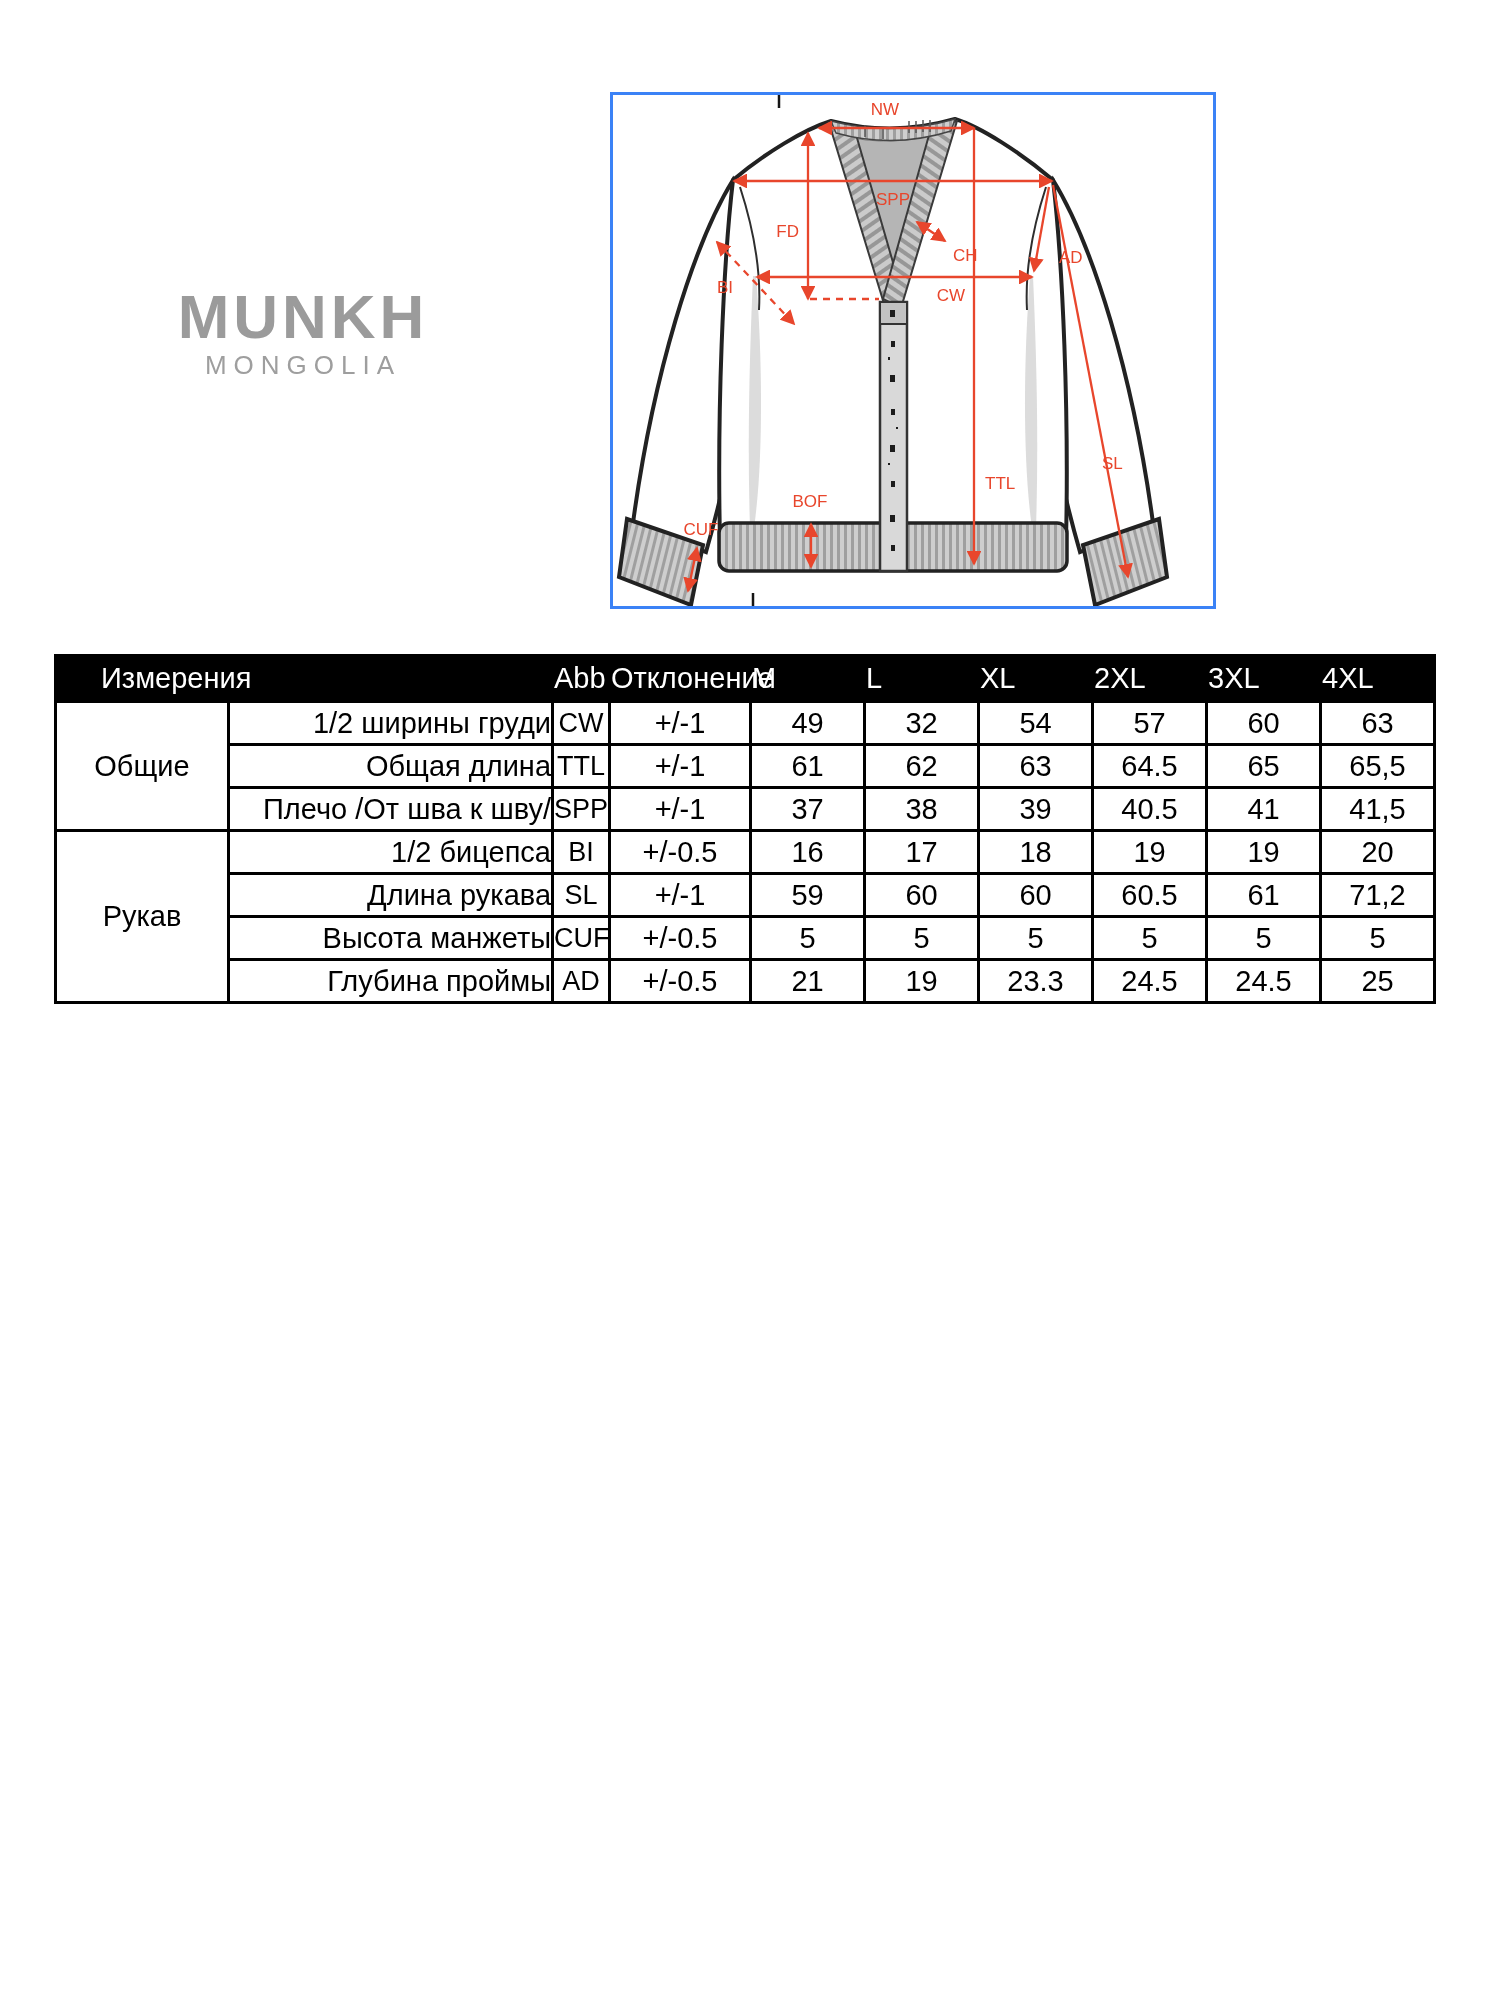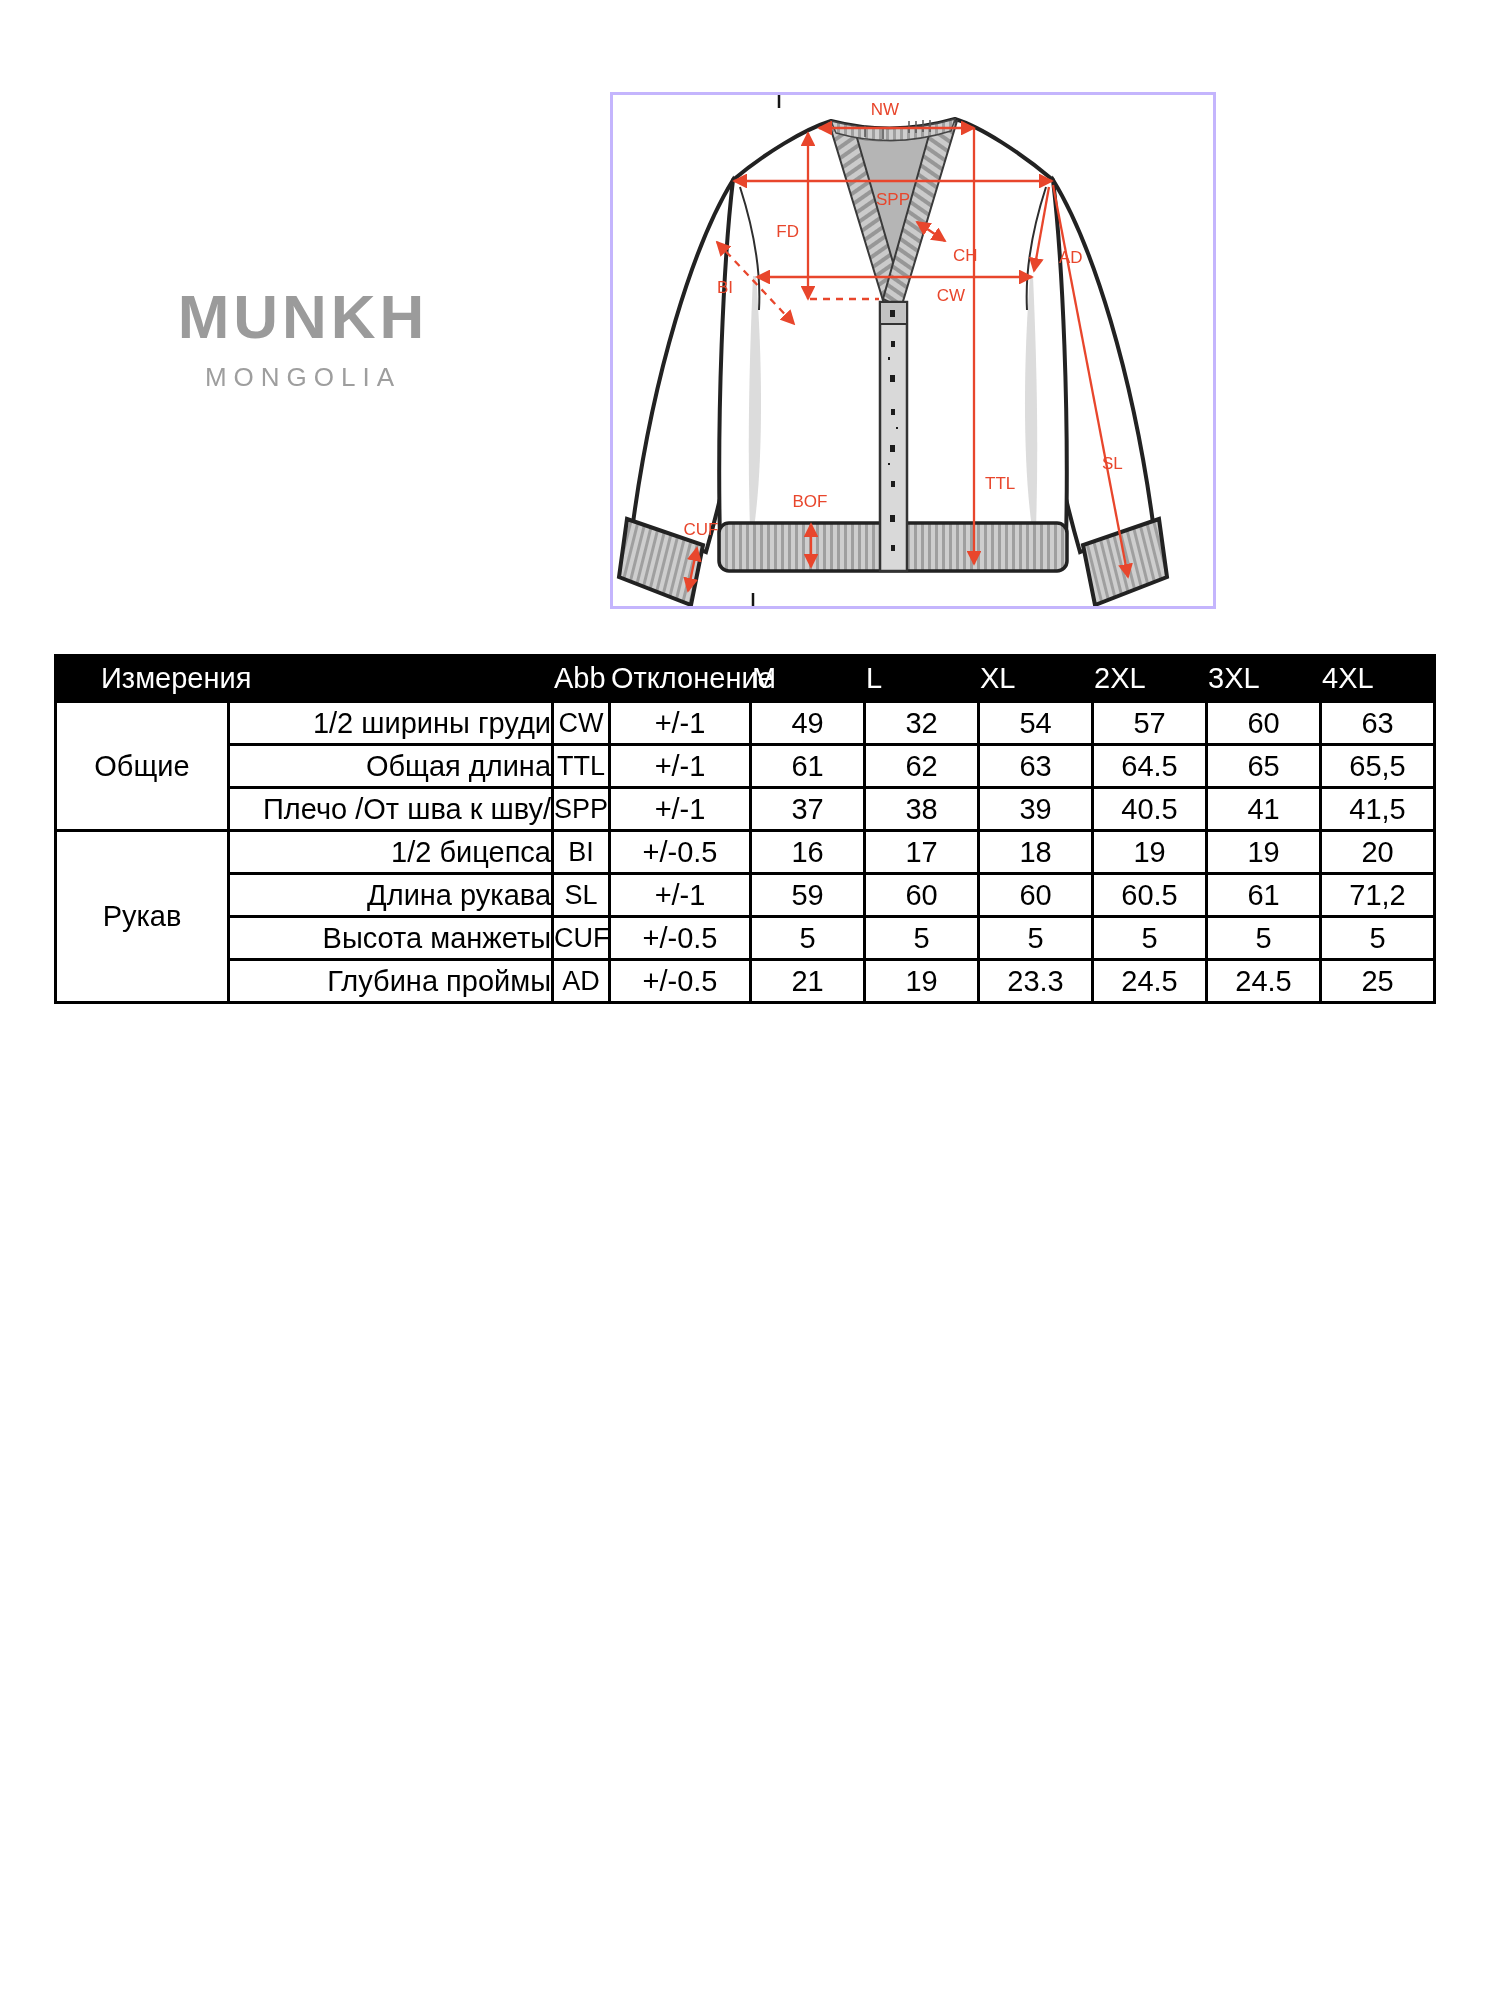--- a/index.html
+++ b/index.html
@@ -4,26 +4,26 @@
 <style>
   html,body { margin:0; padding:0; background:#ffffff; }
   .page {
     position:relative; width:1500px; height:2000px; background:#ffffff;
     font-family:"Liberation Sans", sans-serif; overflow:hidden;
   }
 
   
   .logo { position:absolute; left:122px; top:286px; width:362px; text-align:center; color:#9b9b9b; }
   .logo-brand { font-size:62px; line-height:1.0; letter-spacing:4px; font-weight:700; }
-  .logo-region { font-size:26px; letter-spacing:7px; margin-top:14px; color:#9e9e9e; }
+  .logo-region { font-size:26px; letter-spacing:7px; margin-top:2px; color:#9e9e9e; }
 
   
   .diagram {
     position:absolute; left:610px; top:92px; width:606px; height:517px;
-    border:3px solid #c4b5fd; box-sizing:border-box; background:#ffffff;
+    border:3px solid #3b82f6; box-sizing:border-box; background:#ffffff;
   }
   .diagram svg { position:absolute; left:0; top:0; width:100%; height:100%; }
   .diagram text { font-family:"Liberation Sans", sans-serif; font-size:17px; fill:#e8462c; }
   .mline { stroke:#e8462c; stroke-width:2.3; fill:none; }
   .mdash { stroke-dasharray:7 6; }
 
   
   table.size-table {
     position:absolute; left:54px; top:654px; width:1379px;
     border-collapse:collapse; table-layout:fixed; font-size:29px; color:#000;border-radius:11px;

